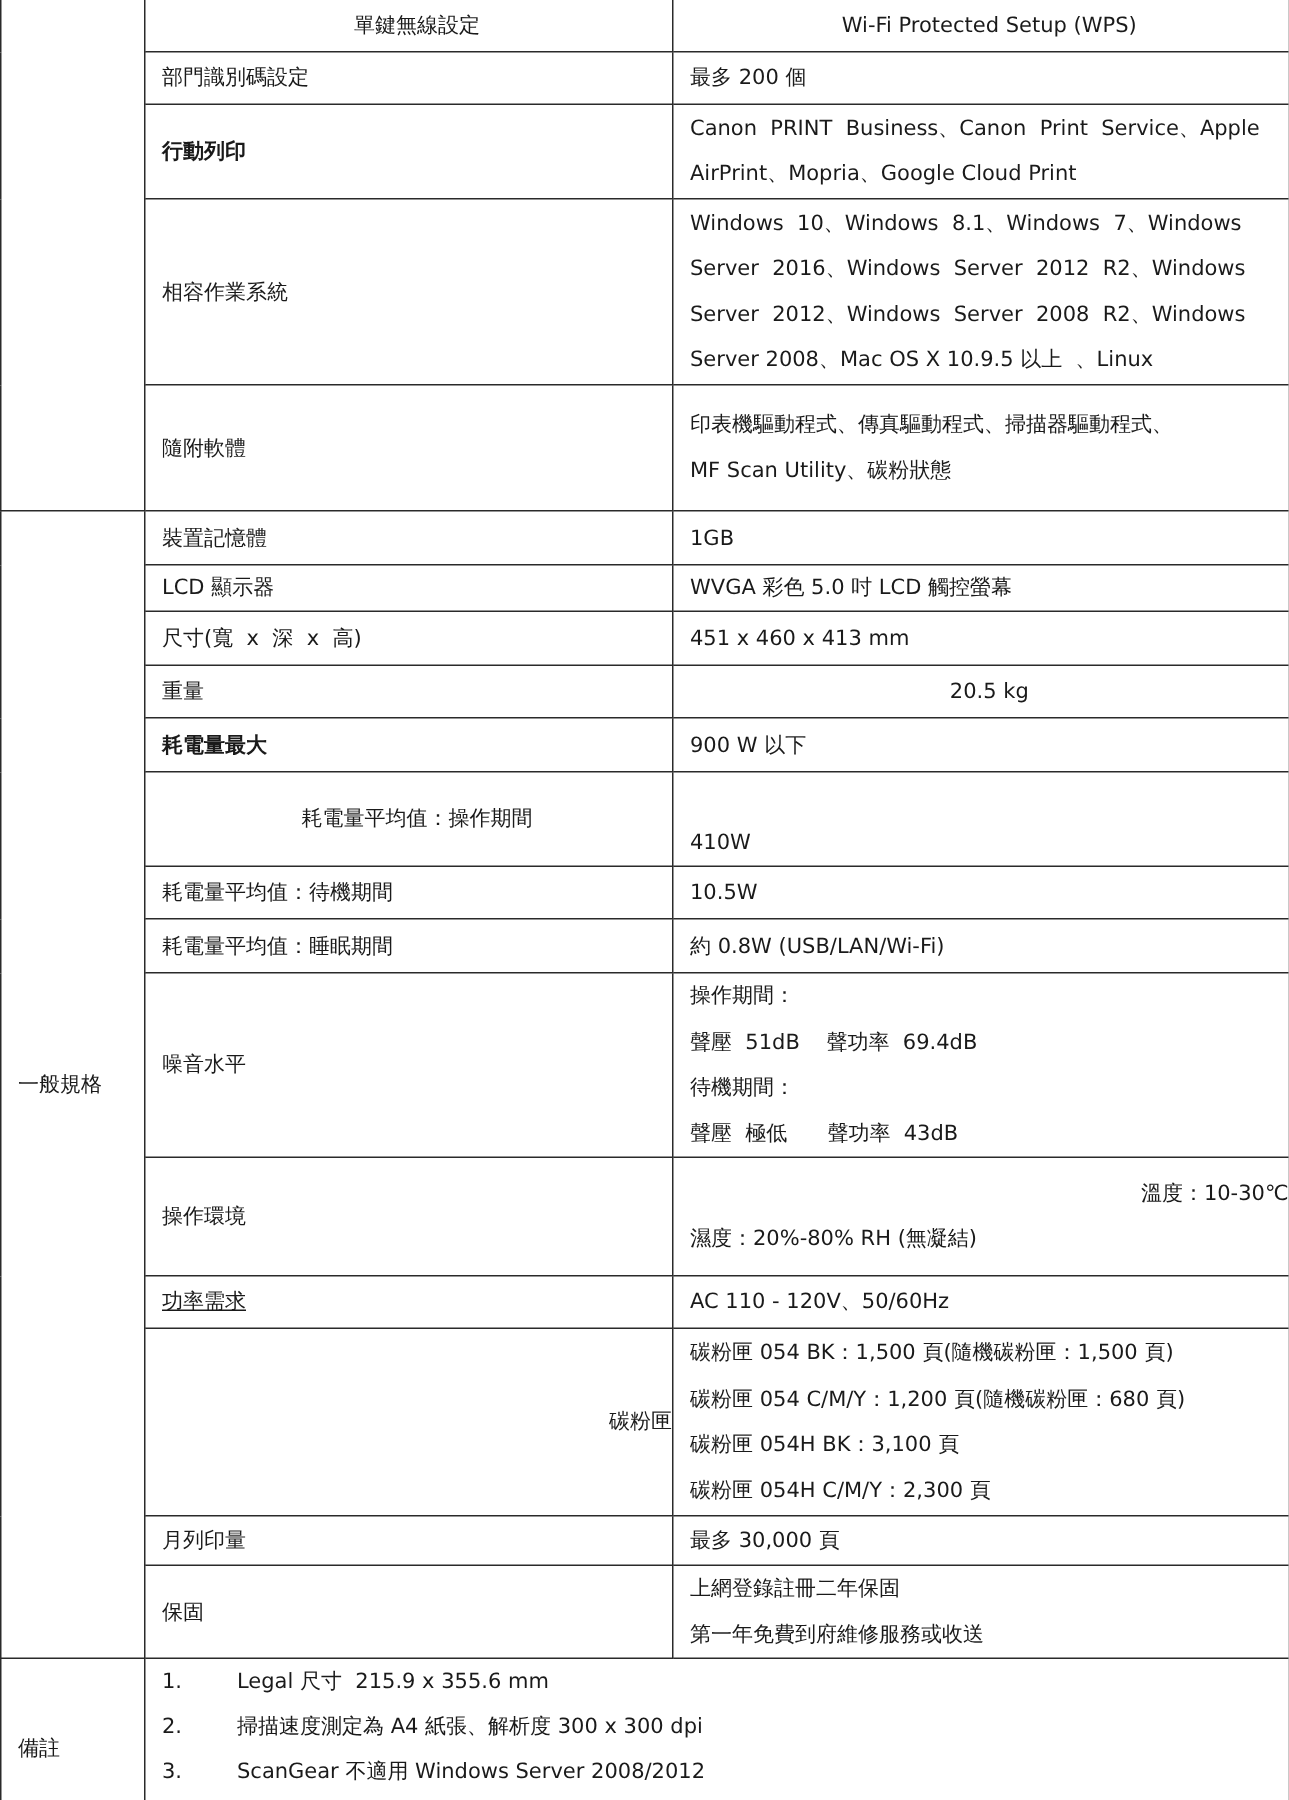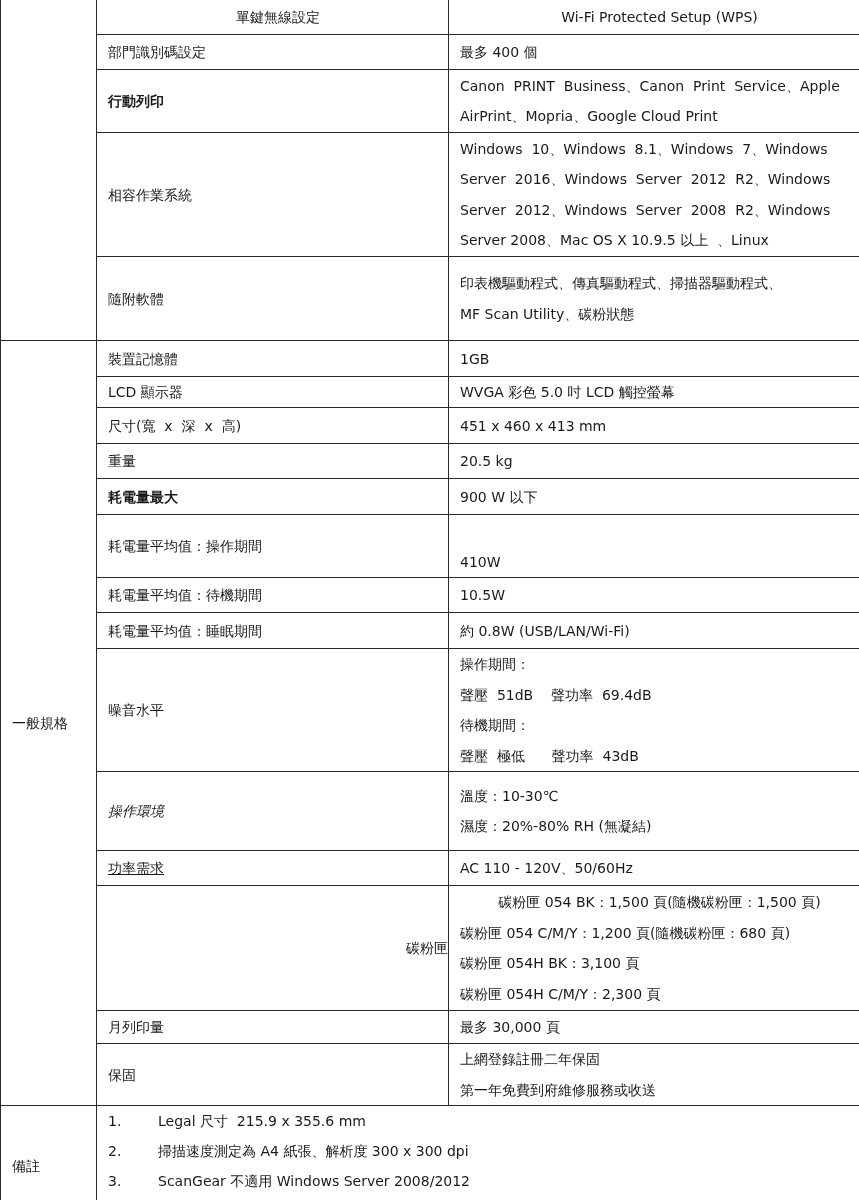--- a/index.html
+++ b/index.html
@@ -32,21 +32,21 @@
       <tr style="height: 36px; text-align: center;">
         <td class="group" rowspan="5"></td>
         <td class="label" style="white-space: pre;">單鍵無線設定</td>
         <td class="value">
           <span class="ln" style="white-space: pre;">Wi-Fi Protected Setup (WPS)</span>
         </td>
       </tr>
       <tr style="height: 35px;">
         <td class="label" style="white-space: pre;">部門識別碼設定</td>
         <td class="value">
-          <span class="ln" style="white-space: pre;">最多 400 個</span>
+          <span class="ln" style="white-space: pre;">最多 200 個</span>
         </td>
       </tr>
       <tr style="height: 63px;">
         <td class="label" style="white-space: pre; font-weight: bold;">行動列印</td>
         <td class="value multi">
           <span class="ln" style="white-space: pre;">Canon  PRINT  Business、Canon  Print  Service、Apple</span>
           <span class="ln" style="white-space: pre;">AirPrint、Mopria、Google Cloud Print</span>
         </td>
       </tr>
       <tr style="height: 124px;">
@@ -80,31 +80,31 @@
       </tr>
       <tr style="height: 36px;">
         <td class="label" style="white-space: pre;">尺寸(寬  x  深  x  高)</td>
         <td class="value">
           <span class="ln" style="white-space: pre;">451 x 460 x 413 mm</span>
         </td>
       </tr>
       <tr style="height: 35px;">
         <td class="label" style="white-space: pre;">重量</td>
         <td class="value">
-          <span class="ln" style="white-space: pre;">20.5 kg</span>
+          <span class="ln" style="white-space: pre; text-align: center;">20.5 kg</span>
         </td>
       </tr>
       <tr style="height: 36px;">
         <td class="label" style="white-space: pre; font-weight: bold;">耗電量最大</td>
         <td class="value">
           <span class="ln" style="white-space: pre;">900 W 以下</span>
         </td>
       </tr>
       <tr style="height: 36px;">
-        <td class="label" style="white-space: pre;">耗電量平均值：操作期間</td>
+        <td class="label" style="white-space: pre; text-align: center;">耗電量平均值：操作期間</td>
         <td class="value">
           <span class="ln" style="white-space: pre; margin-top: 32px;">410W</span>
         </td>
       </tr>
       <tr style="height: 35px;">
         <td class="label" style="white-space: pre;">耗電量平均值：待機期間</td>
         <td class="value">
           <span class="ln" style="white-space: pre;">10.5W</span>
         </td>
       </tr>
@@ -117,36 +117,36 @@
       <tr style="height: 121px;">
         <td class="label" style="white-space: pre;">噪音水平</td>
         <td class="value multi">
           <span class="ln" style="white-space: pre;">操作期間：</span>
           <span class="ln" style="white-space: pre;">聲壓  51dB    聲功率  69.4dB</span>
           <span class="ln" style="white-space: pre;">待機期間：</span>
           <span class="ln" style="white-space: pre;">聲壓  極低      聲功率  43dB</span>
         </td>
       </tr>
       <tr style="height: 79px;">
-        <td class="label" style="white-space: pre; font-style: italic;">操作環境</td>
+        <td class="label" style="white-space: pre;">操作環境</td>
         <td class="value multi">
-          <span class="ln" style="white-space: pre;">溫度：10-30℃</span>
+          <span class="ln" style="white-space: pre; text-align: right;">溫度：10-30℃</span>
           <span class="ln" style="white-space: pre;">濕度：20%-80% RH (無凝結)</span>
         </td>
       </tr>
       <tr style="height: 35px;">
         <td class="label" style="white-space: pre; text-decoration: underline;">功率需求</td>
         <td class="value">
           <span class="ln" style="white-space: pre;">AC 110 - 120V、50/60Hz</span>
         </td>
       </tr>
       <tr style="height: 125px;">
         <td class="label" style="white-space: pre; text-align: right;">碳粉匣</td>
         <td class="value multi">
-          <span class="ln" style="white-space: pre; text-align: center;">碳粉匣 054 BK：1,500 頁(隨機碳粉匣：1,500 頁)</span>
+          <span class="ln" style="white-space: pre;">碳粉匣 054 BK：1,500 頁(隨機碳粉匣：1,500 頁)</span>
           <span class="ln" style="white-space: pre;">碳粉匣 054 C/M/Y：1,200 頁(隨機碳粉匣：680 頁)</span>
           <span class="ln" style="white-space: pre;">碳粉匣 054H BK：3,100 頁</span>
           <span class="ln" style="white-space: pre;">碳粉匣 054H C/M/Y：2,300 頁</span>
         </td>
       </tr>
       <tr style="height: 33px;">
         <td class="label" style="white-space: pre;">月列印量</td>
         <td class="value">
           <span class="ln" style="white-space: pre;">最多 30,000 頁</span>
         </td>

